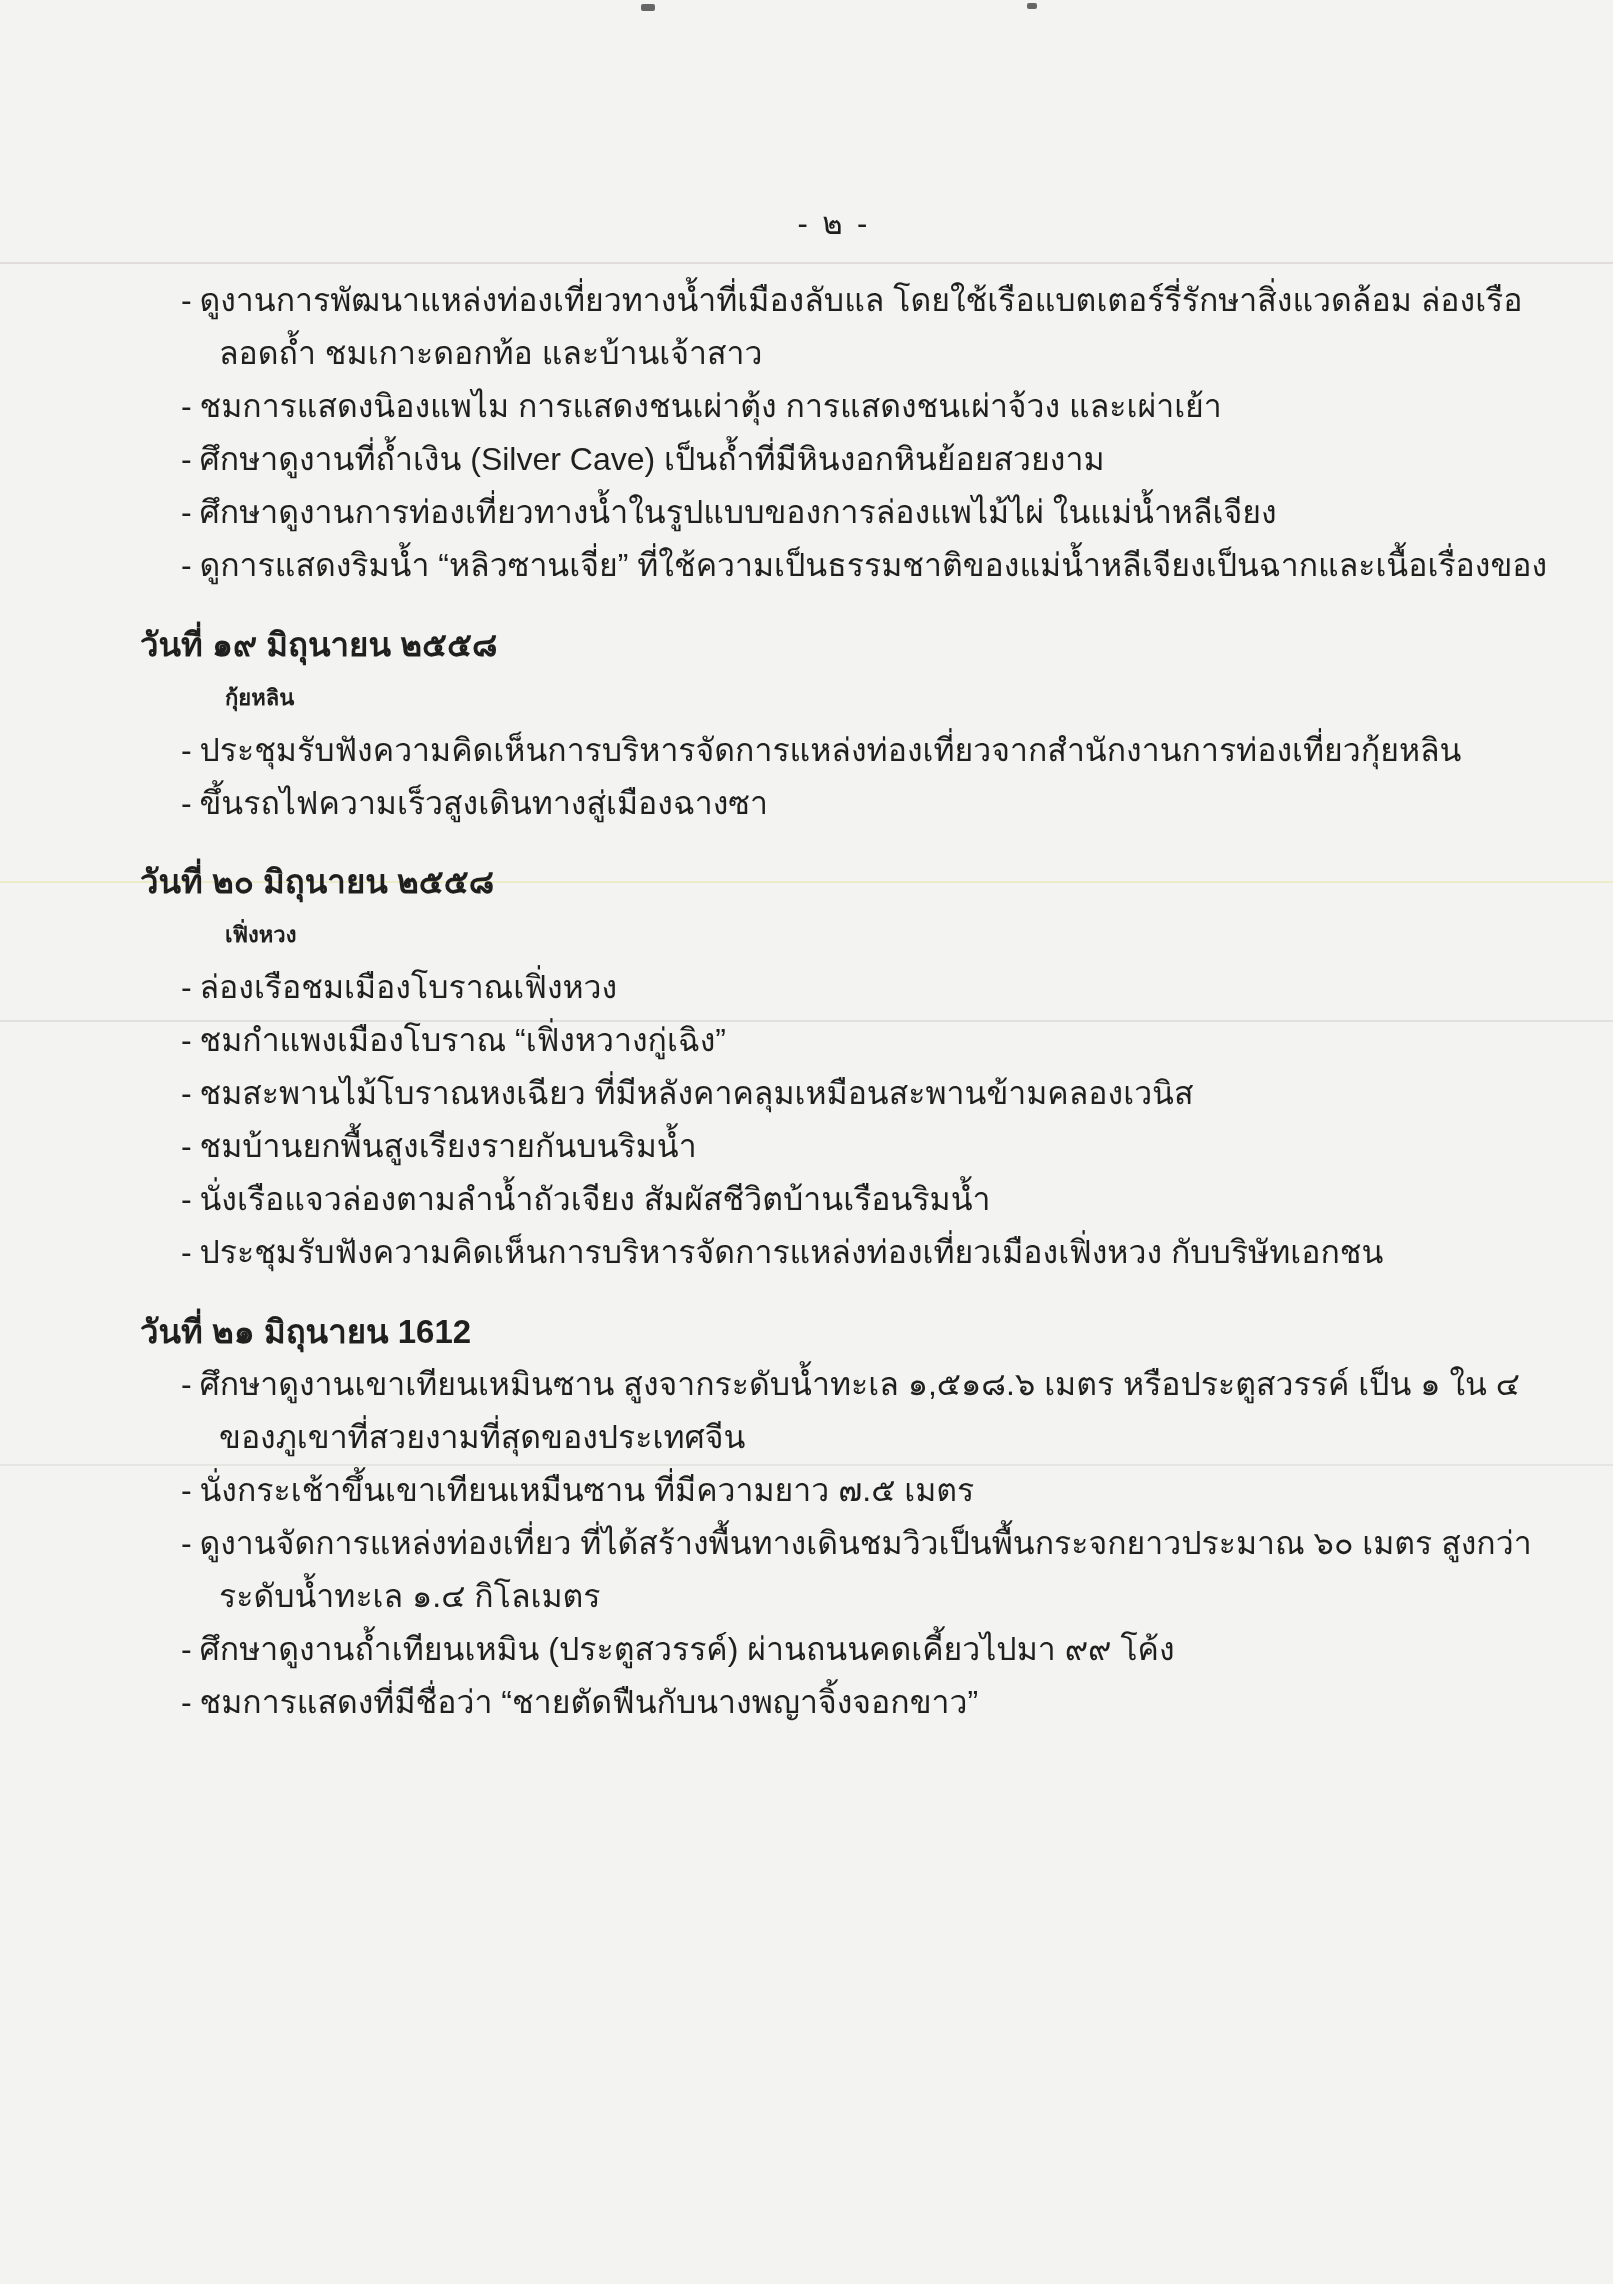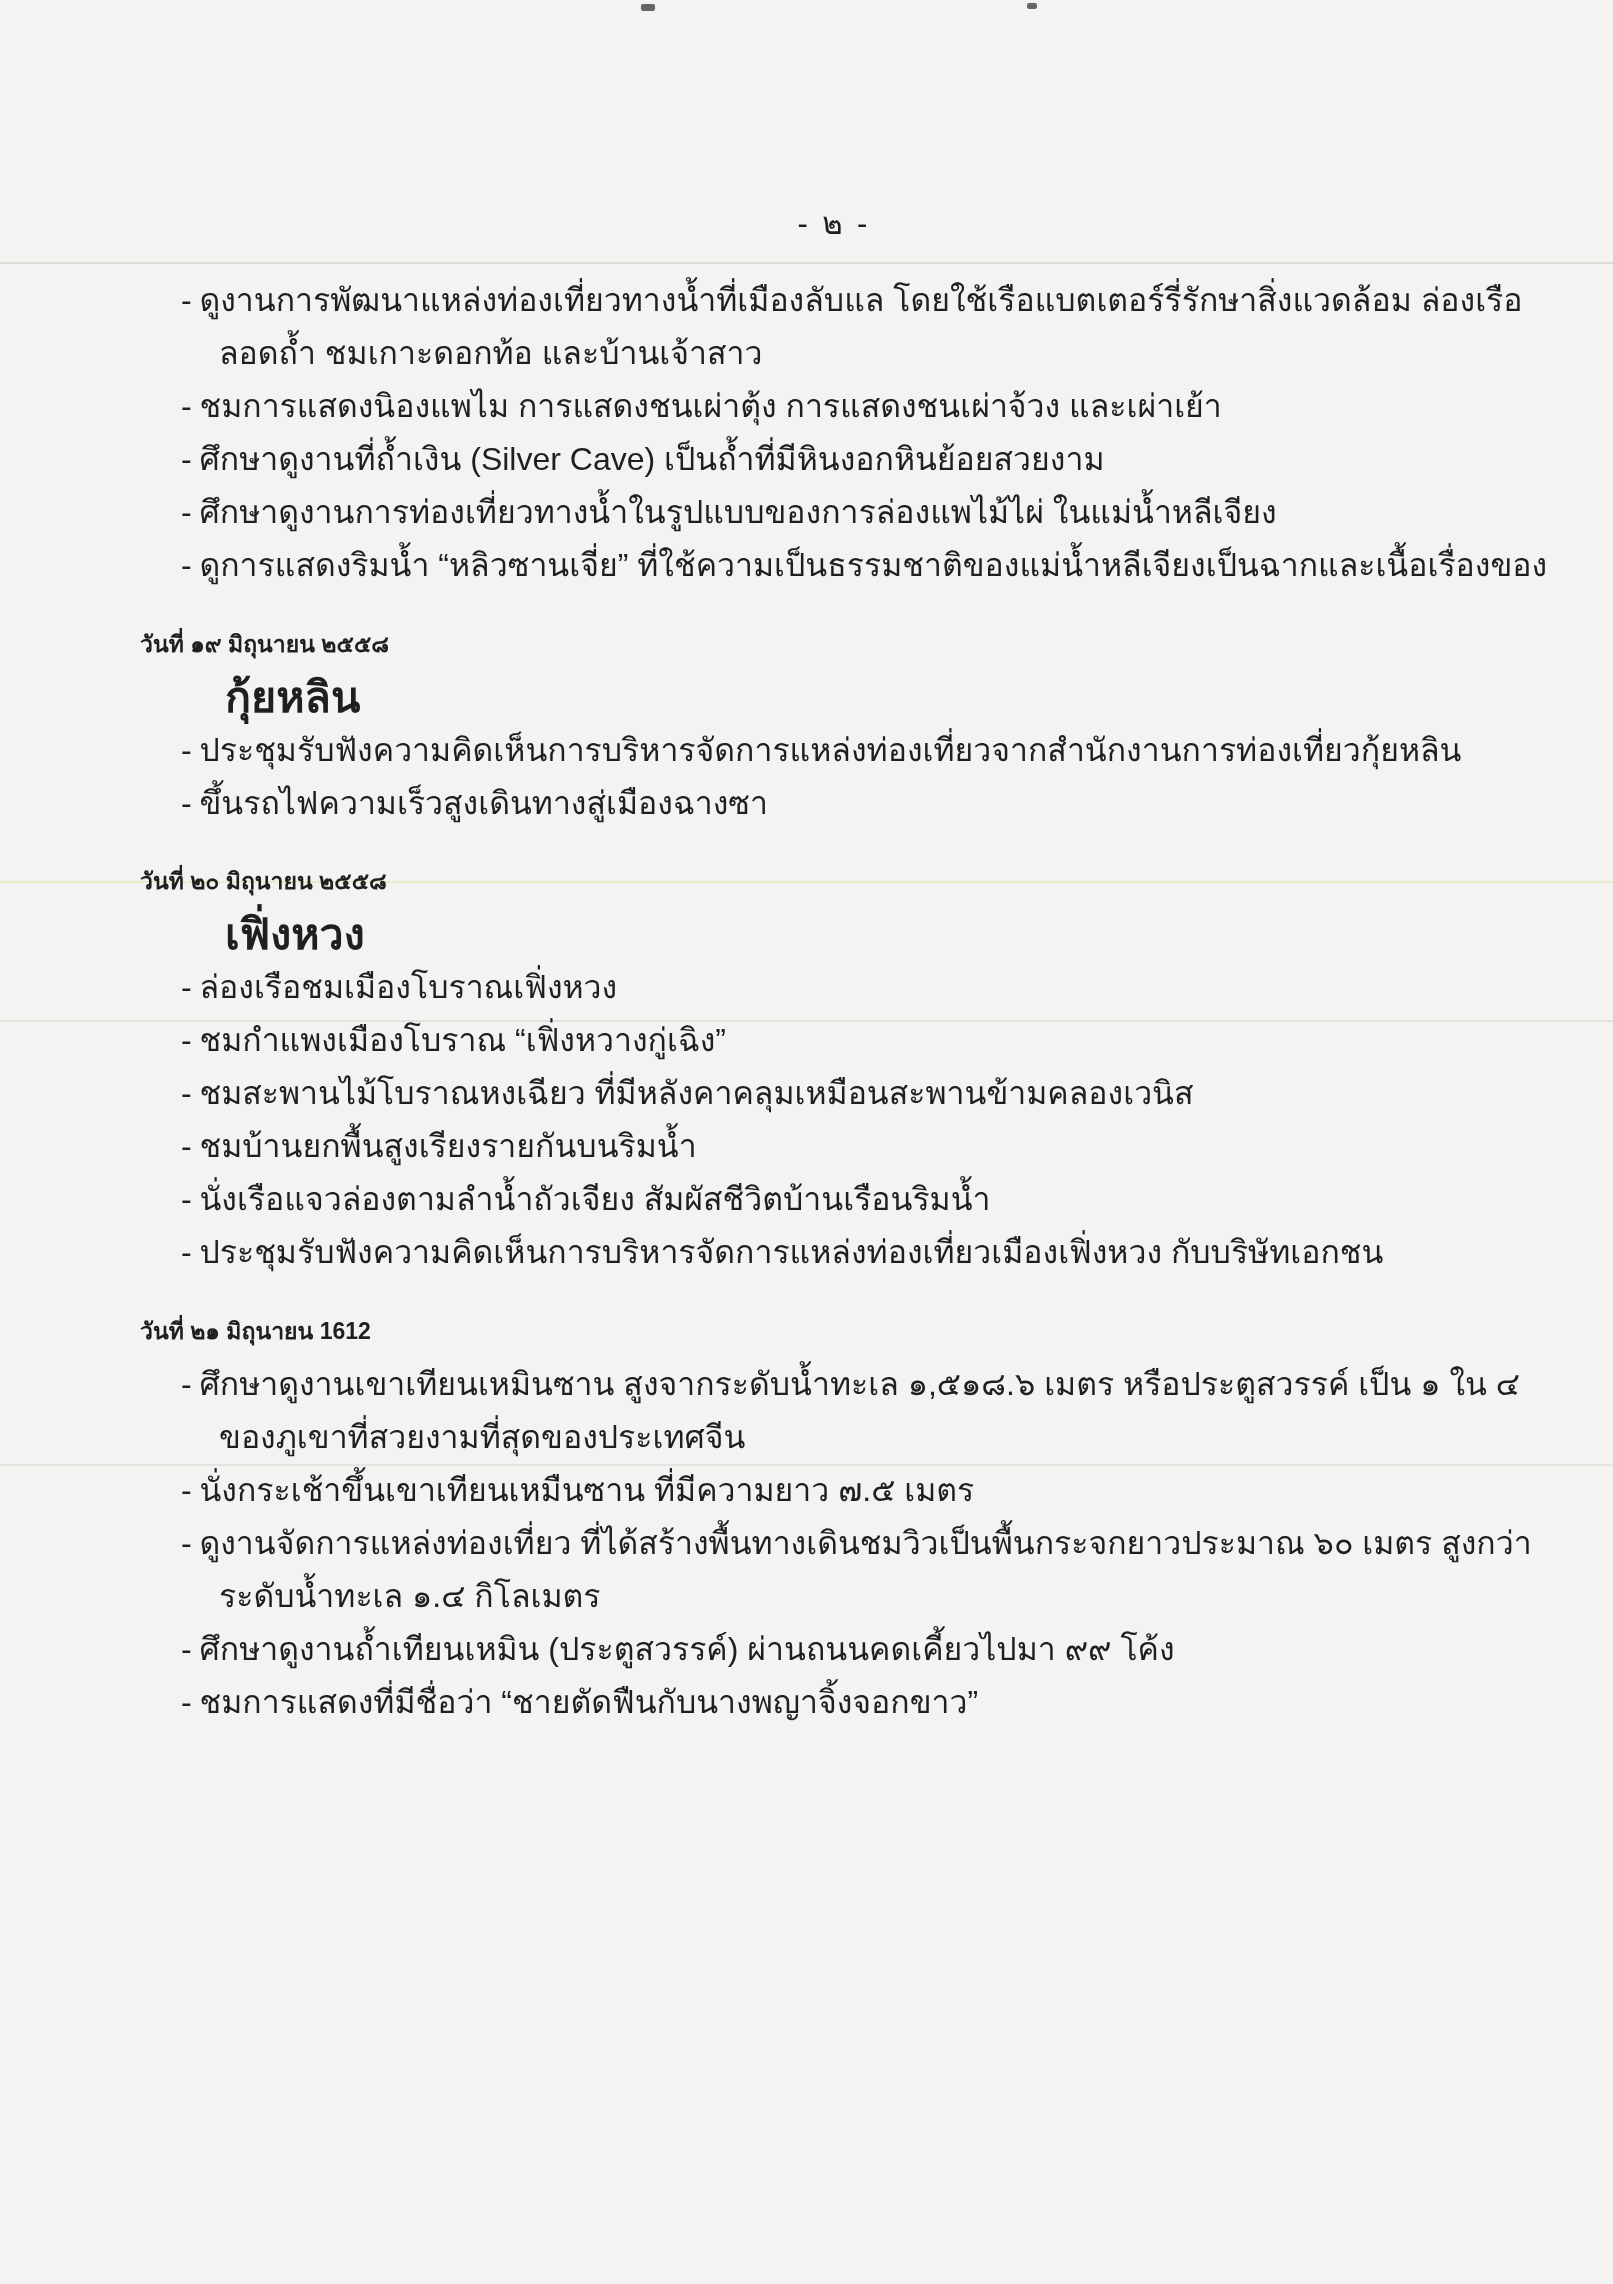--- a/index.html
+++ b/index.html
@@ -39,28 +39,28 @@
   .bullet-line{
     font-size:32px;
     line-height:53px;
     margin-left:181px;
     white-space:nowrap;
   }
   .bullet-line .marker{margin-right:7.8px;}
   .bullet-line.continuation{margin-left:219px;}
   .date-heading{
     font-weight:bold;
-    font-size:23px;
+    font-size:33px;
     line-height:53px;
     margin-left:140px;
   }
   .day-section .date-heading{margin-top:25.5px;}
   .place-subheading{
     font-weight:bold;
-    font-size:43px;
+    font-size:22px;
     line-height:53px;
     margin-left:225px;
   }
 </style>
 </head>
 <body>
 
 <div class="page">
   <div class="scan-speck speck-a"></div>
   <div class="scan-speck speck-b"></div>

